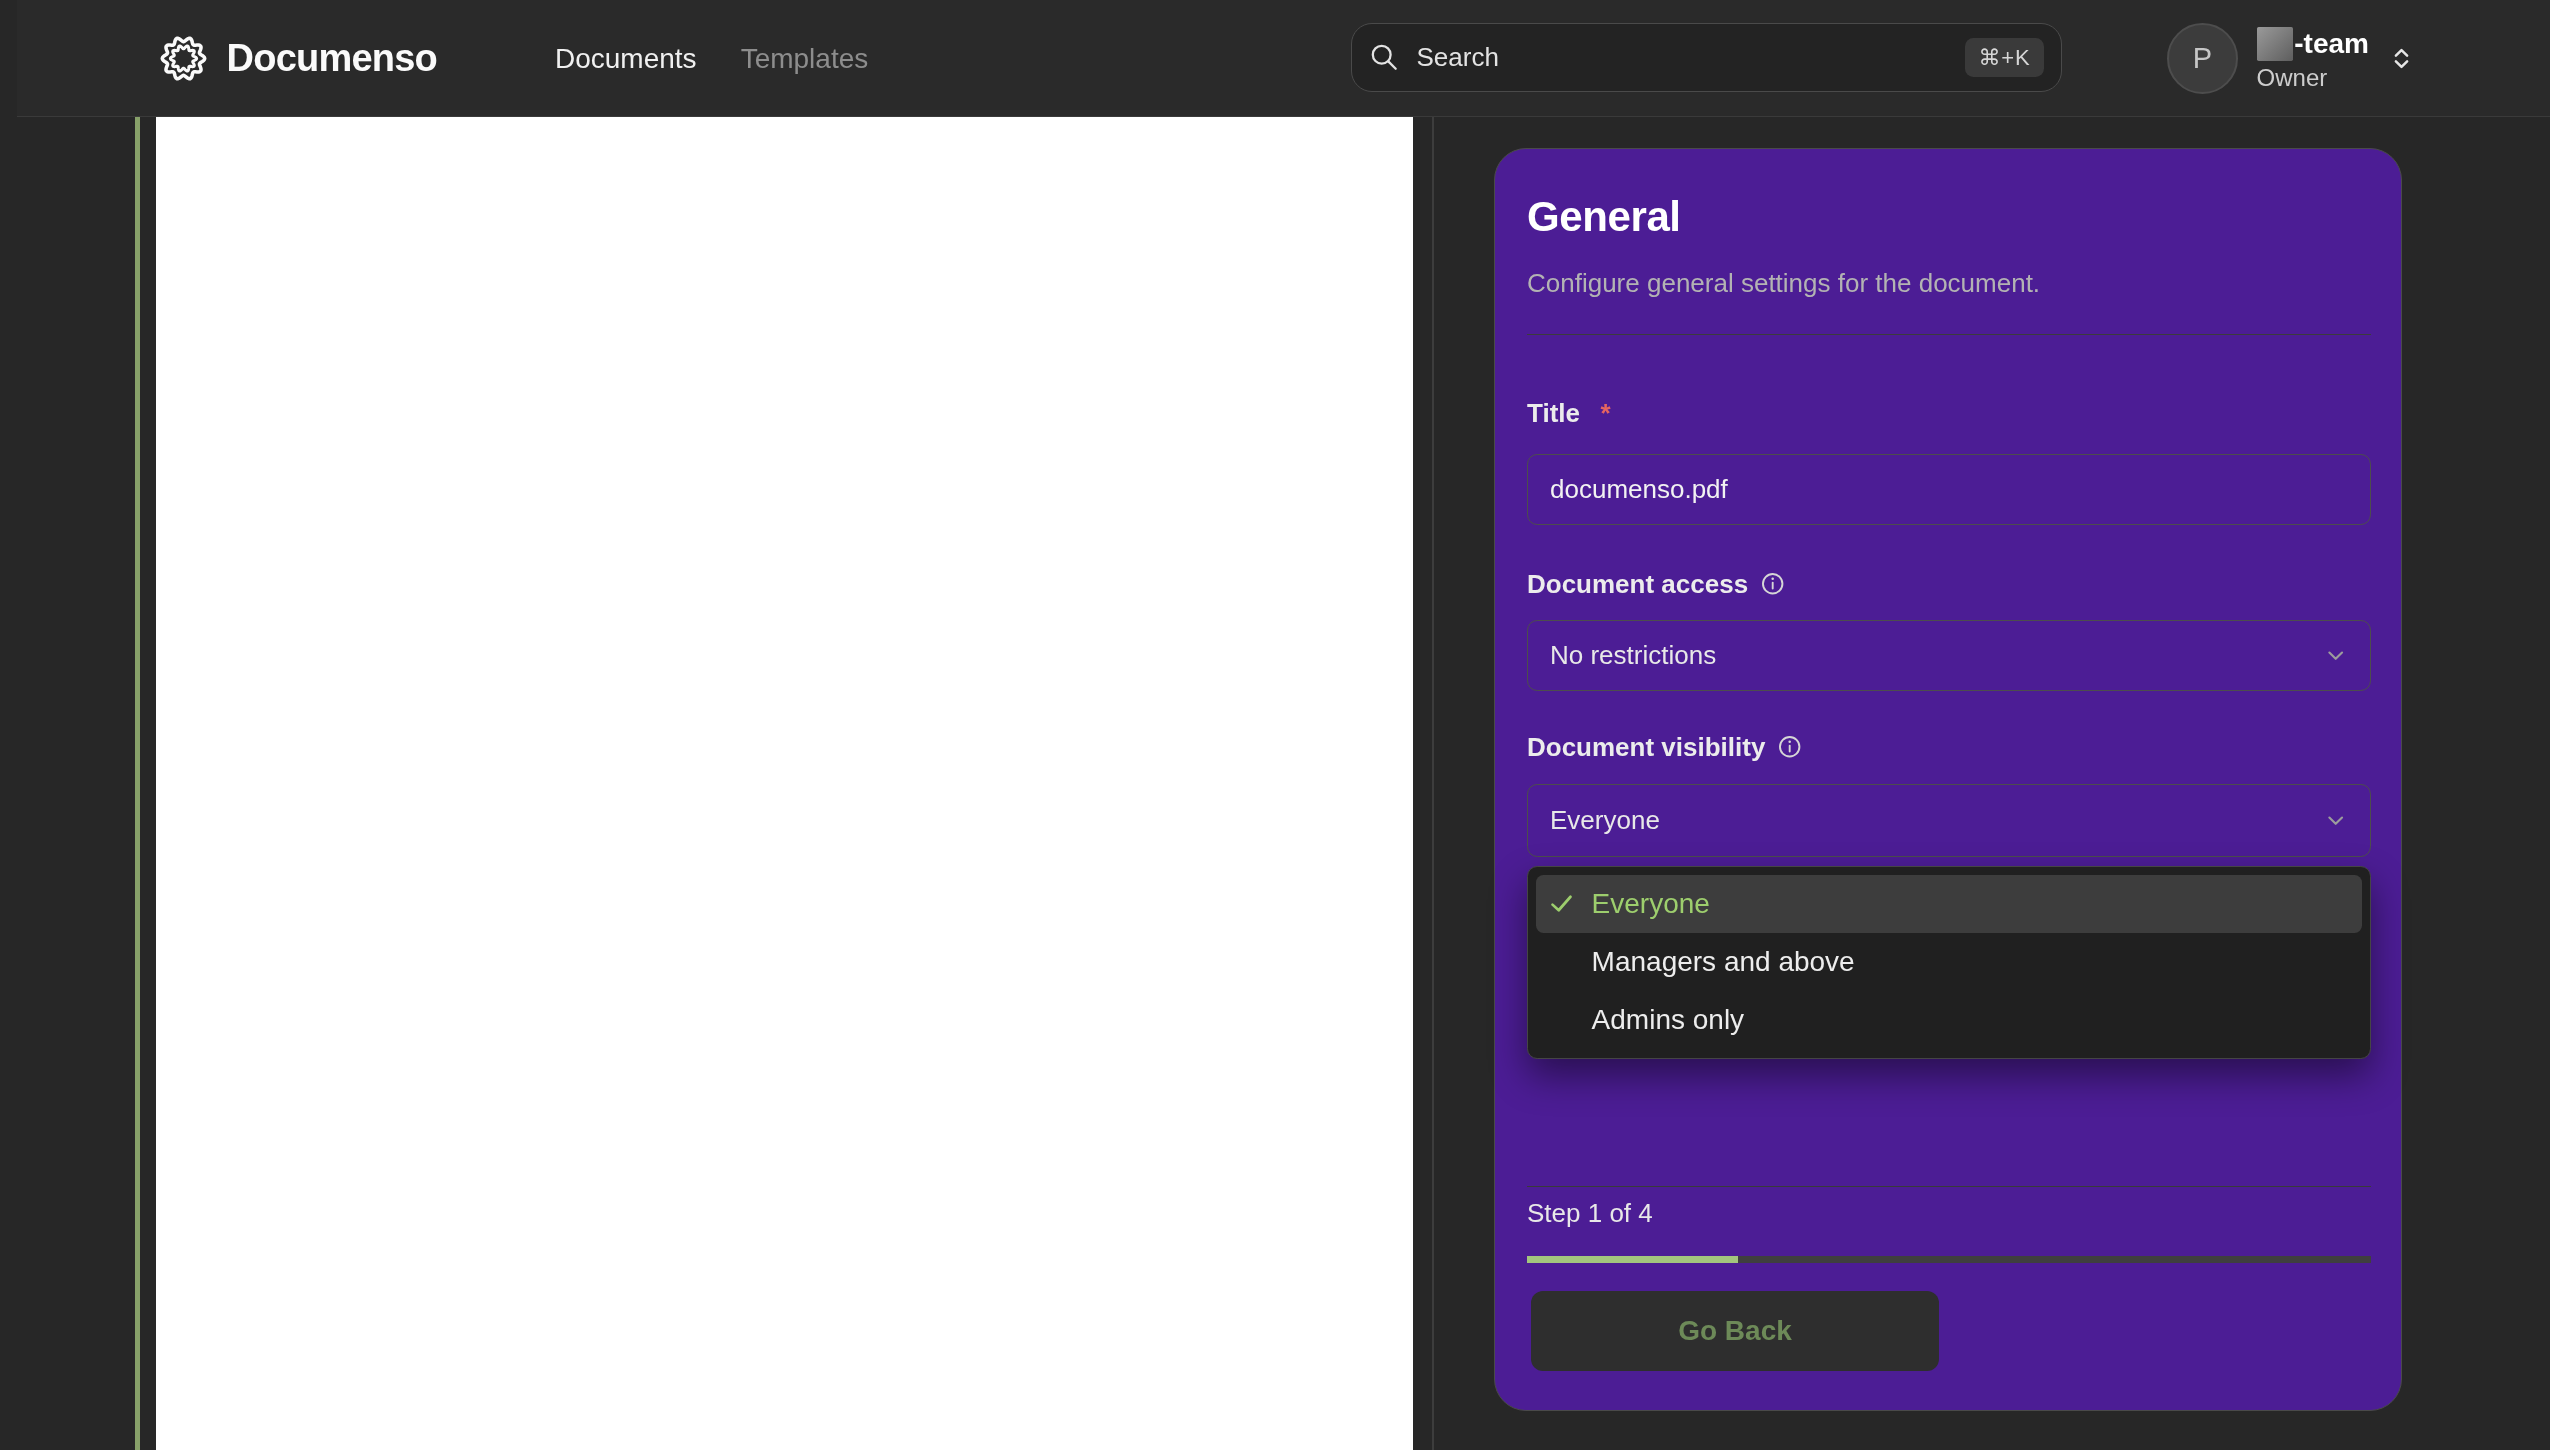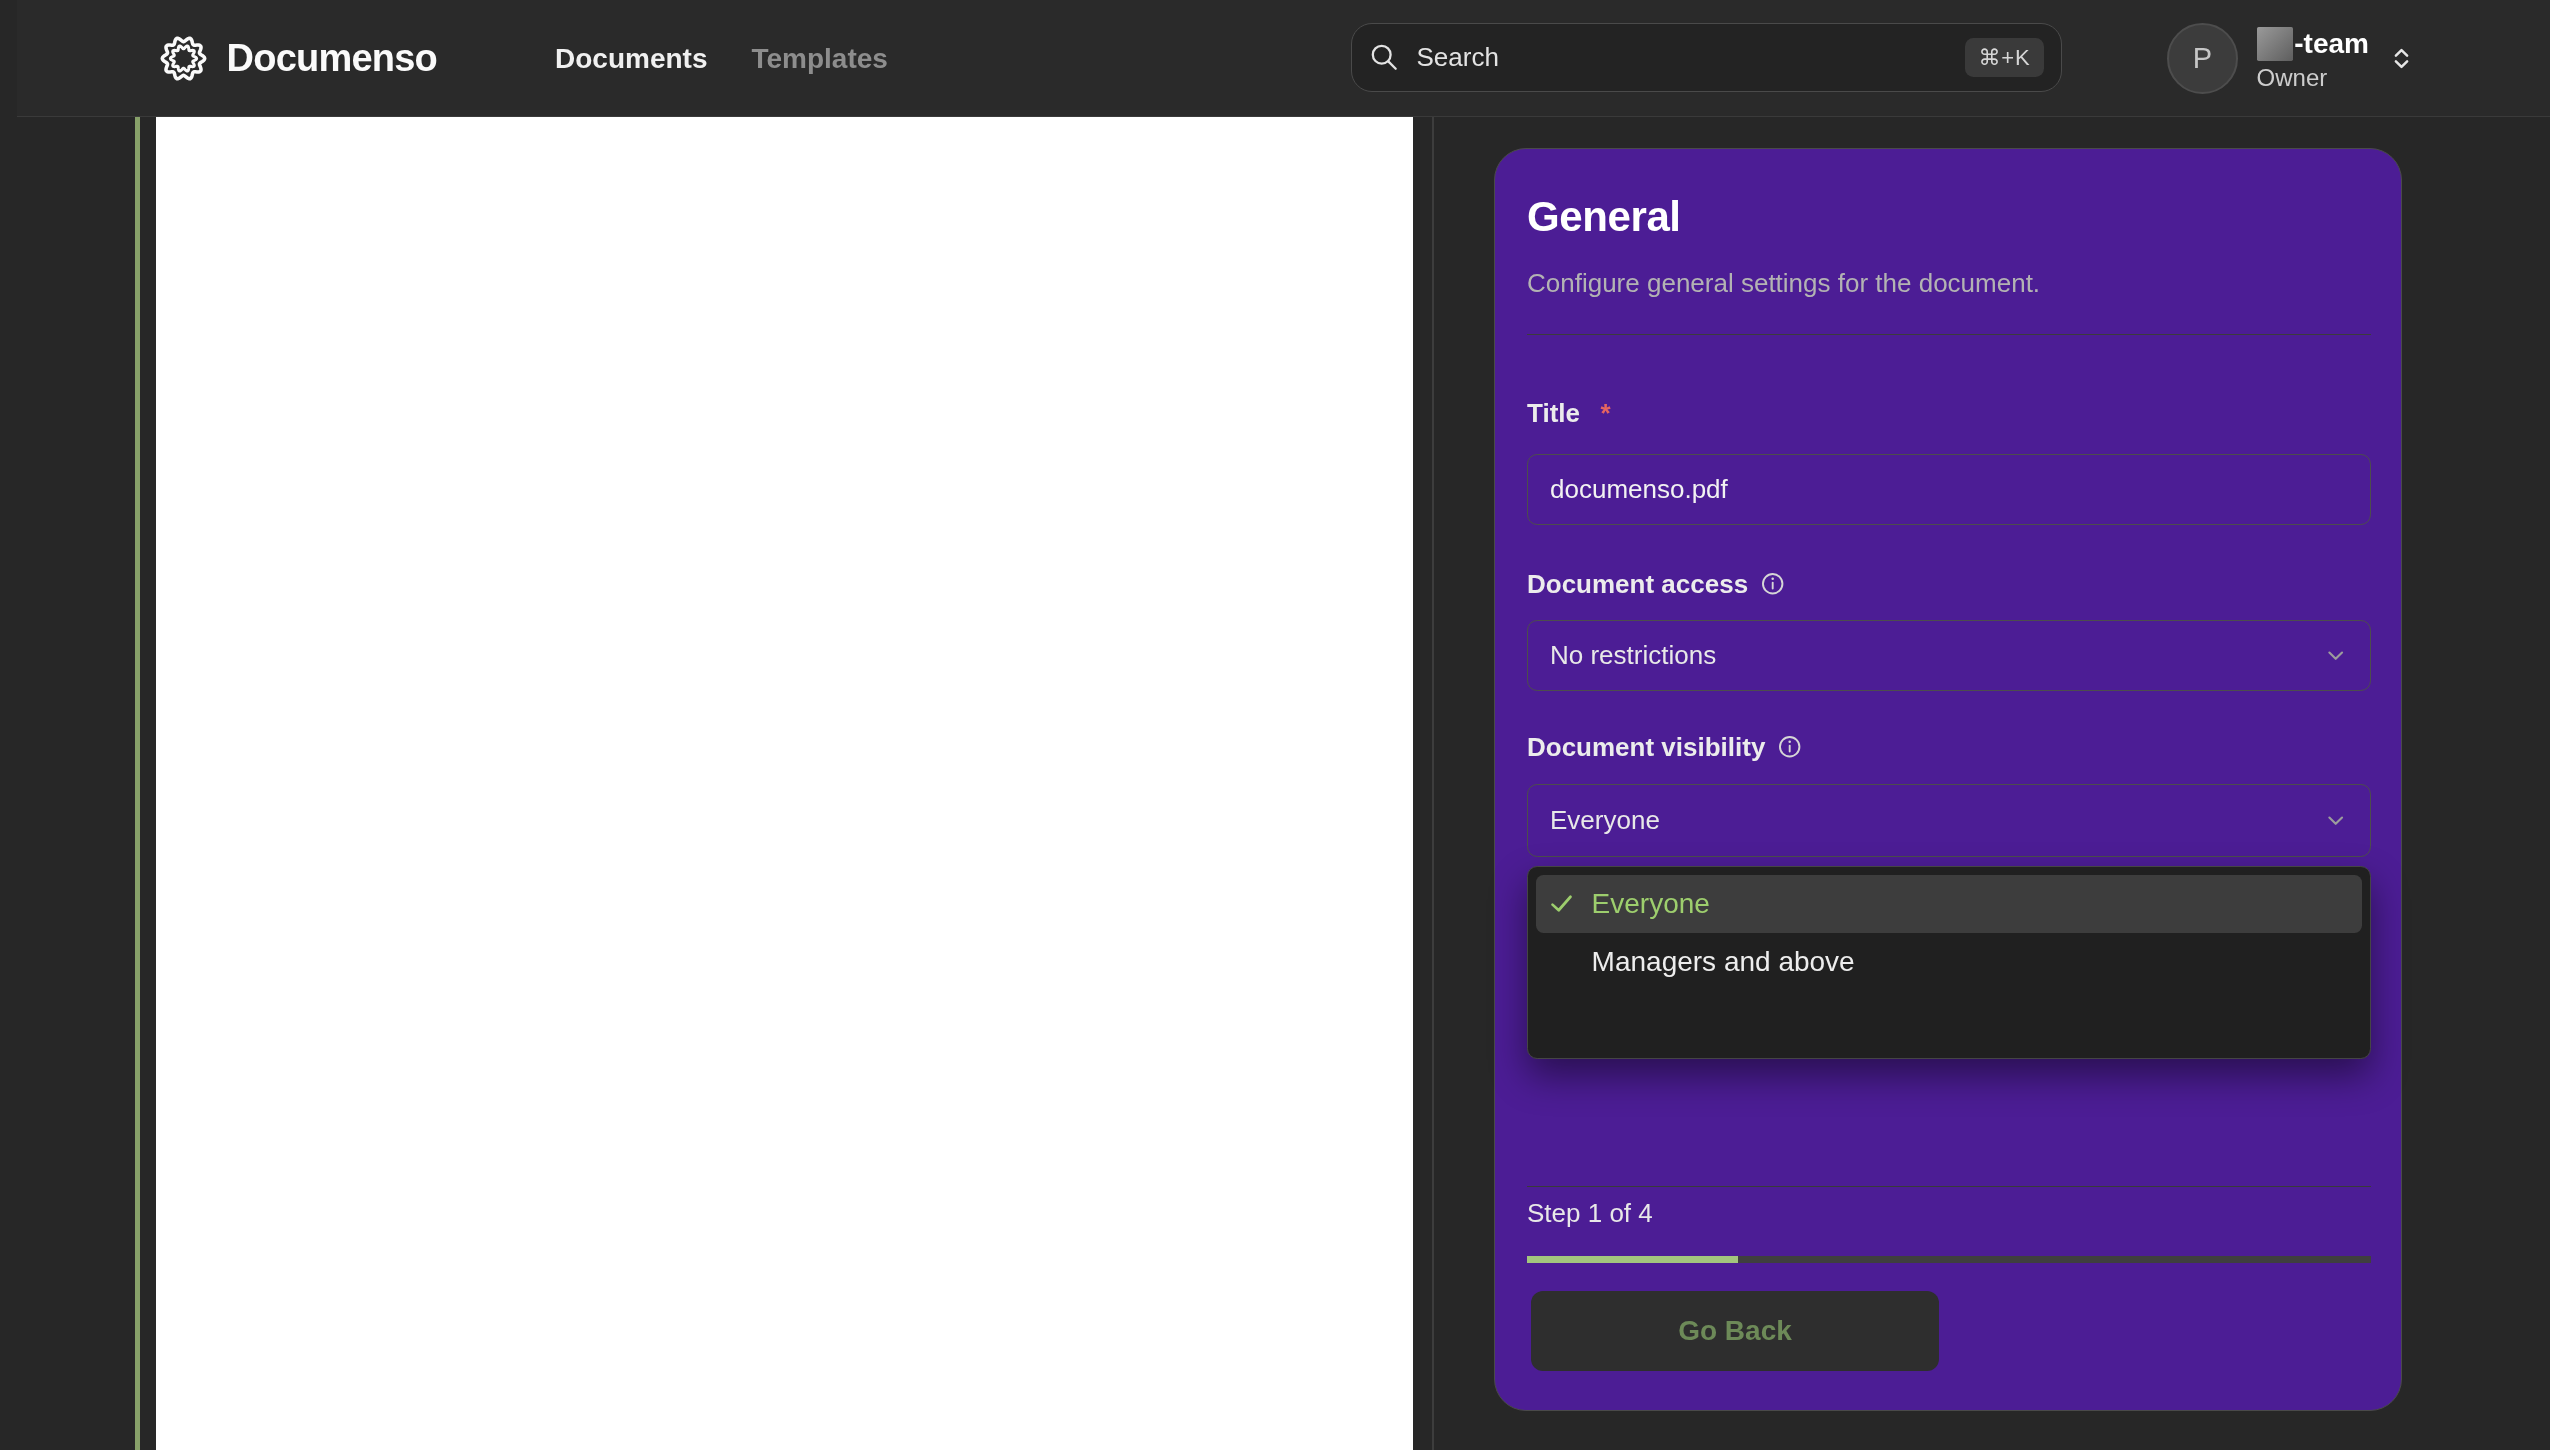--- a/index.html
+++ b/index.html
@@ -5,21 +5,21 @@
   html,body{margin:0;padding:0;background:#272727;}
   *{box-sizing:border-box;}
   body{font-family:"Liberation Sans","DejaVu Sans",sans-serif;width:2550px;height:1451px;overflow:hidden;position:relative;color:#e6e6e6;}
   .app{position:absolute;inset:0;}
 
   
   .header{position:absolute;left:17px;top:0;width:2550px;height:117px;background:#2a2a2a;border-bottom:1.7px solid #3a3a3a;}
   .logo{position:absolute;left:142px;top:0;height:117px;display:flex;align-items:center;gap:18.6px;cursor:pointer;}
   .logo svg{width:49px;height:49px;}
   .brand{font-size:38px;font-weight:700;color:#fafafa;letter-spacing:-0.8px;}
-  .nav{position:absolute;left:538px;top:0;height:117px;display:flex;align-items:center;gap:44px;font-size:28px;font-weight:700;}
+  .nav{position:absolute;left:538px;top:0;height:117px;display:flex;align-items:center;gap:44px;font-size:28px;font-weight:400;}
   .nav-item{color:#8d8d8d;cursor:pointer;}
   .nav-item.active{color:#f0f0f0;}
 
   .search-box{position:absolute;left:1334px;top:23px;width:711px;height:69px;background:#232323;border:1.7px solid #4a4a4a;border-radius:21px;display:flex;align-items:center;padding:0 17px;cursor:pointer;}
   .search-icon svg{width:30.5px;height:30.5px;display:block;}
   .search-label{margin-left:17px;font-size:26px;color:#e3e3e3;}
   .kbd{margin-left:auto;background:#3a3a3a;color:#d6d6d6;font-size:22px;padding:6.8px 13.6px;border-radius:8.5px;letter-spacing:0.8px;}
 
   .user{position:absolute;left:2150px;top:0;height:117px;display:flex;align-items:center;gap:18.6px;cursor:pointer;}
   .avatar{width:71px;height:71px;border-radius:50%;background:#3c3c3c;border:2.5px solid #4d4d4d;color:#c6c6c6;font-size:29px;display:flex;align-items:center;justify-content:center;}
@@ -177,20 +177,24 @@
           <svg viewBox="0 0 24 24" fill="none" stroke="#9dce6d" stroke-width="2.4" stroke-linecap="round" stroke-linejoin="round">
             <polyline points="4,13 9.5,18 20,6"></polyline>
           </svg>
         </span>
         <span>Everyone</span>
       </div>
       <div class="menu-item">
         <span class="check-slot"></span>
         <span>Managers and above</span>
       </div>
+      <div class="menu-item">
+        <span class="check-slot"></span>
+        <span>Admins only</span>
+      </div>
     </div>
 
     <div class="footer-divider"></div>
     <div class="step">Step 1 of 4</div>
     <div class="progress">
       <div class="progress-fill" style="width: 25%;"></div>
     </div>
 
     <button class="btn btn-back">Go Back</button>
   </div>

